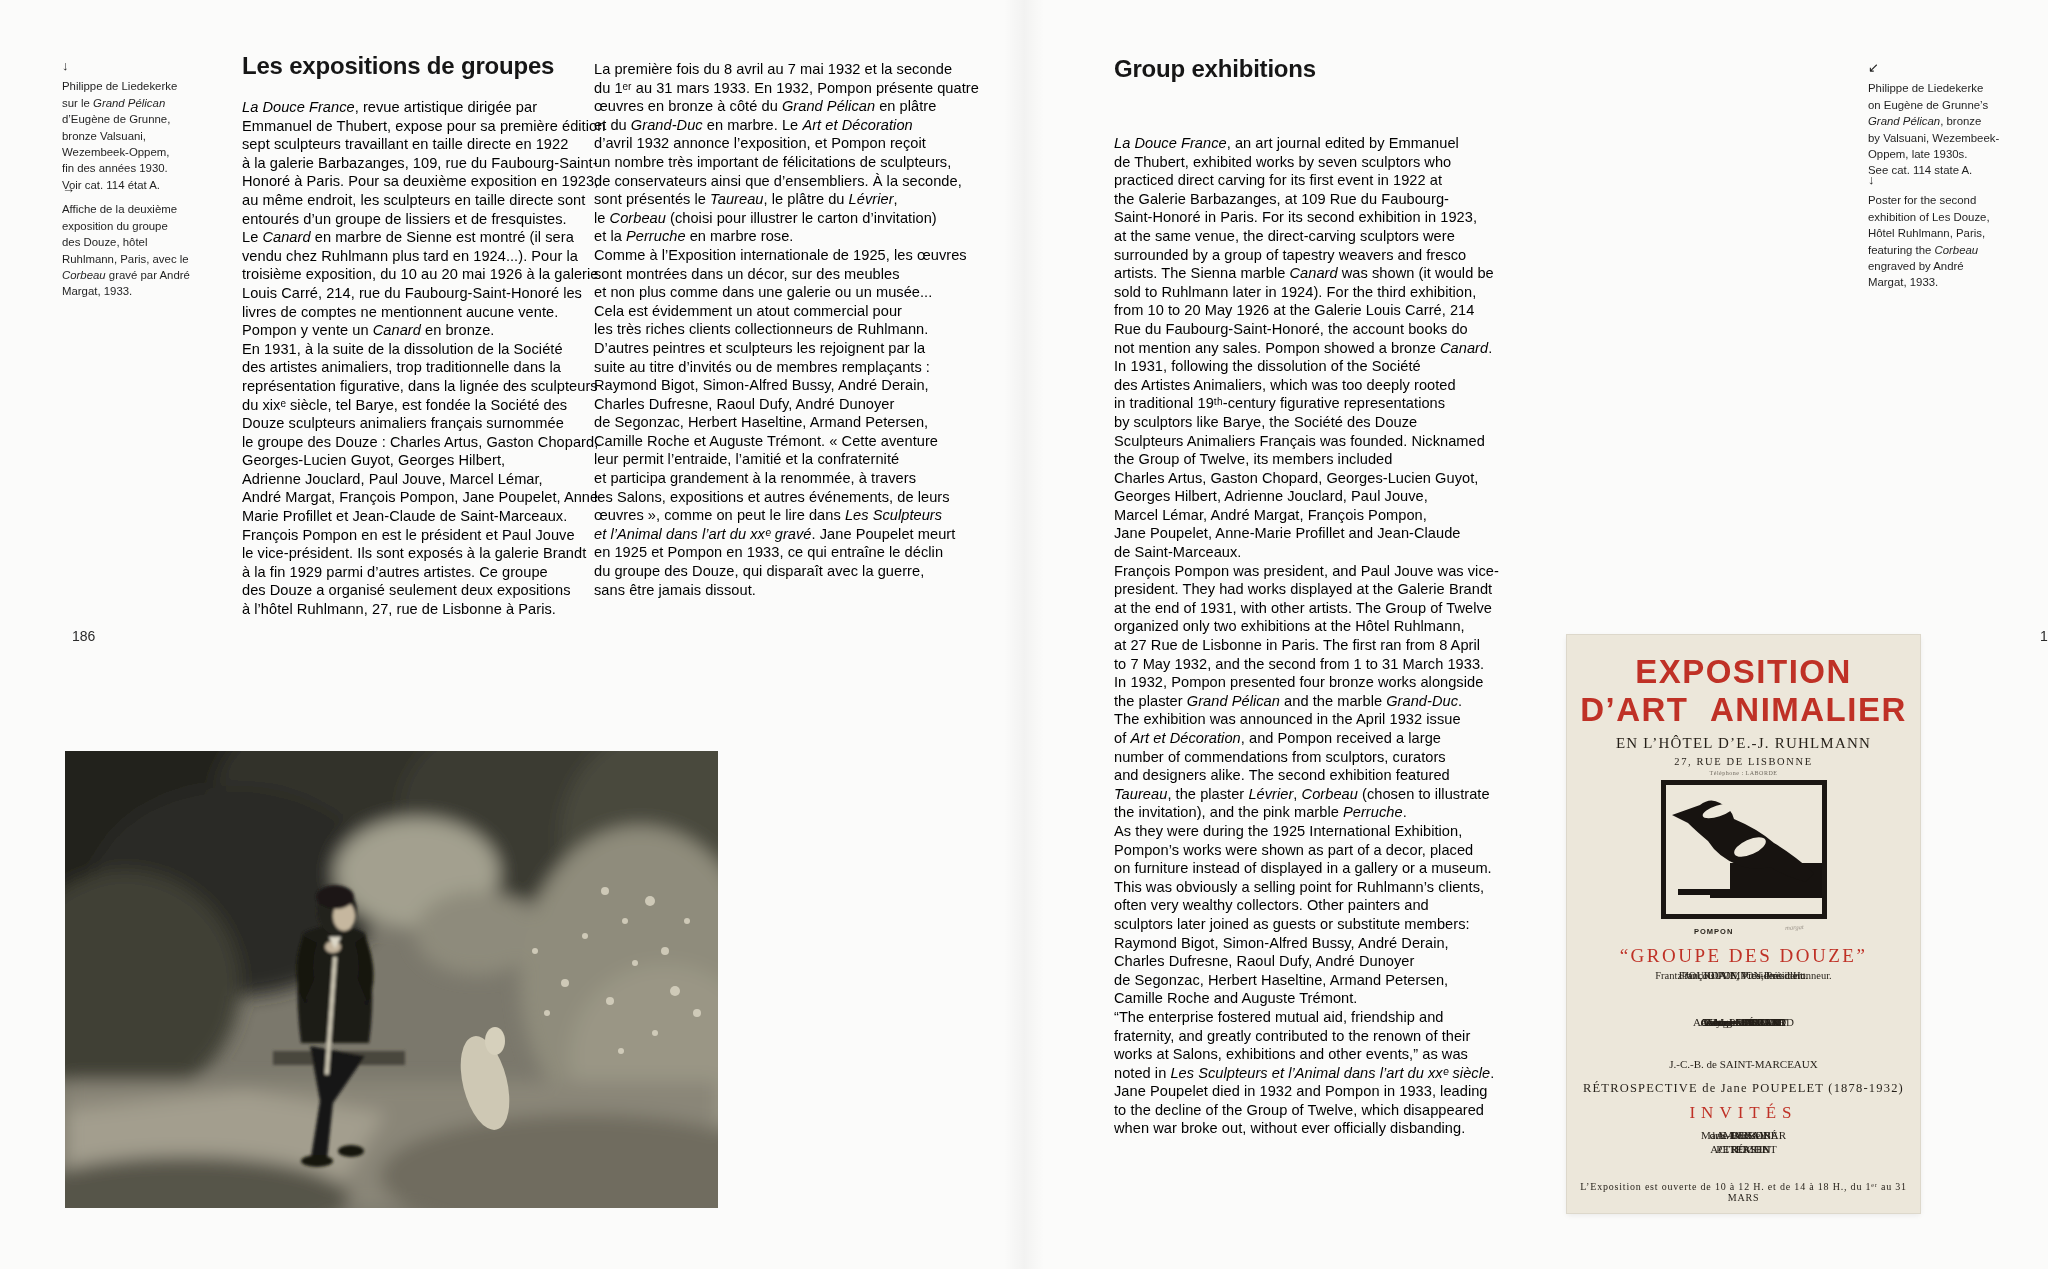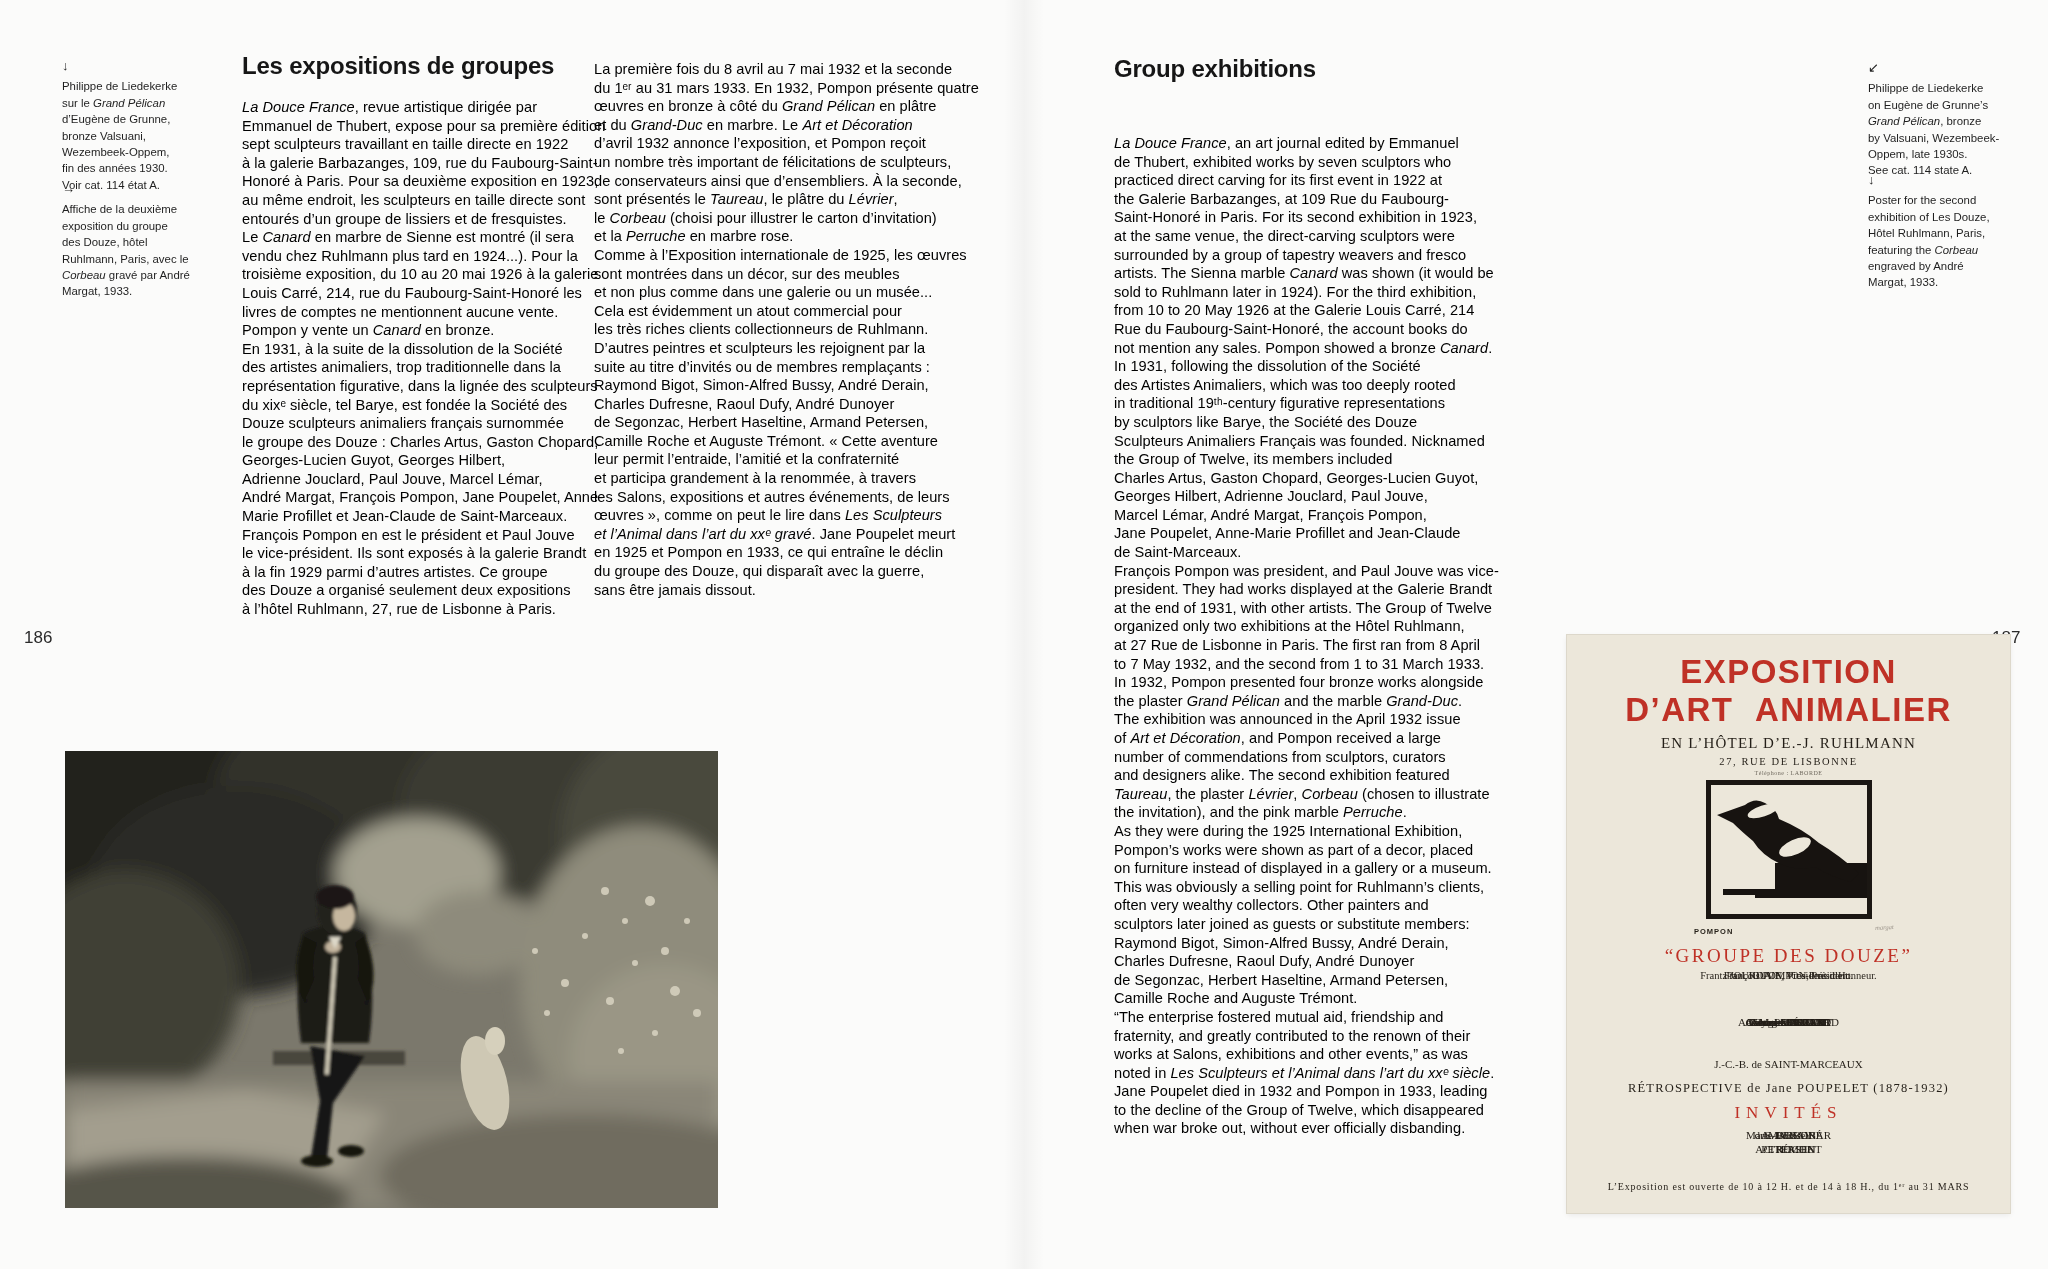--- a/index.html
+++ b/index.html
@@ -12,27 +12,27 @@
   
   .mnote{position:absolute;width:150px;font-size:11.4px;line-height:16.4px;color:#1f1f1f;}
   .mnote .arrow{font-size:13px;margin-bottom:4px;}
   
   .heading{position:absolute;font-size:24px;font-weight:bold;letter-spacing:-.2px;color:#161616;}
   
   .col{position:absolute;font-size:14.6px;line-height:18.6px;letter-spacing:.05px;color:#000000;}
   .tl{white-space:nowrap;}
   i{}
   
-  .pageno{position:absolute;font-size:17px;color:#2a2a2a;}
+  .pageno{position:absolute;font-size:14px;color:#2a2a2a;margin-left:48px;}
   
   .photo{position:absolute;left:65px;top:751px;width:653px;height:457px;overflow:hidden;background:#7b786c;}
   .photo svg{display:block;width:100%;height:100%;}
   
   .poster{
-    position:absolute;left:1567px;top:635px;width:443px;height:578px;
+    position:absolute;left:1567px;top:635px;width:353px;height:578px;
     background:var(--poster-background,#ece7da);outline:1px solid #ddd8cb;
     font-family:"Liberation Serif",serif;color:var(--poster-black,#241f18);
     box-shadow:0 2px 6px rgba(0,0,0,.08);
   }
   .poster *{position:absolute;left:0;width:100%;text-align:center;}
   .p-title{font-family:"Liberation Sans",sans-serif;font-weight:bold;color:var(--poster-red,#bf3126);
     font-size:33px;letter-spacing:1.5px;white-space:nowrap;}
   .p-title.l2{word-spacing:12px;}
   .p-venue{font-size:15px;letter-spacing:1.2px;}
   .p-address{font-size:10.5px;letter-spacing:1.6px;}

